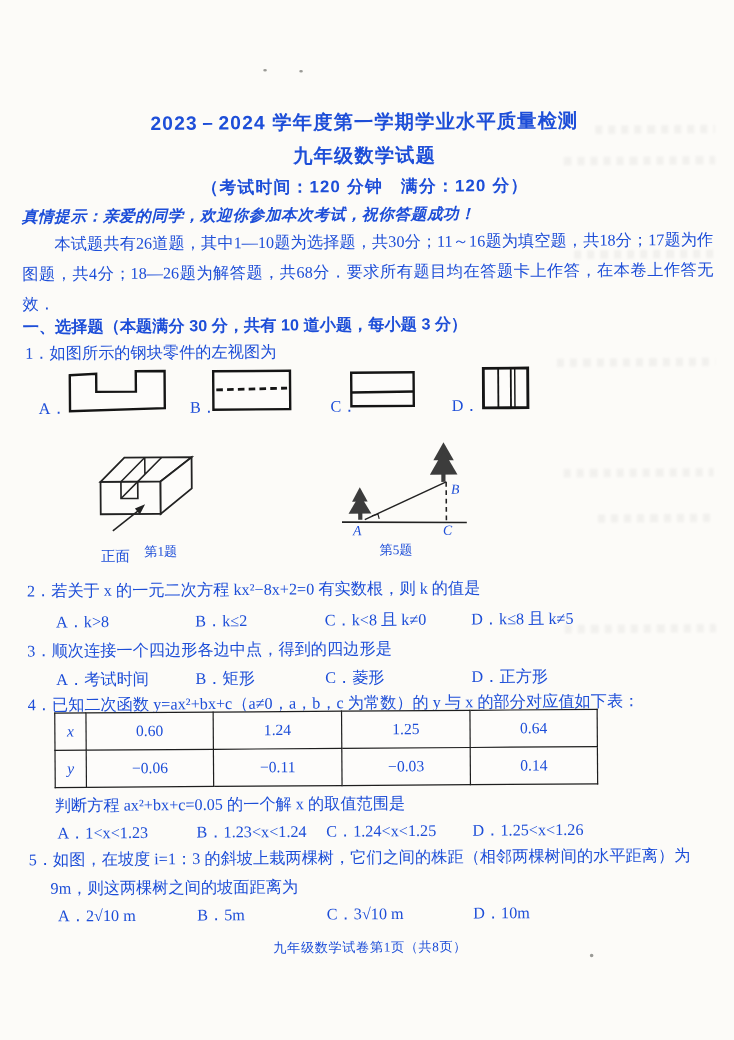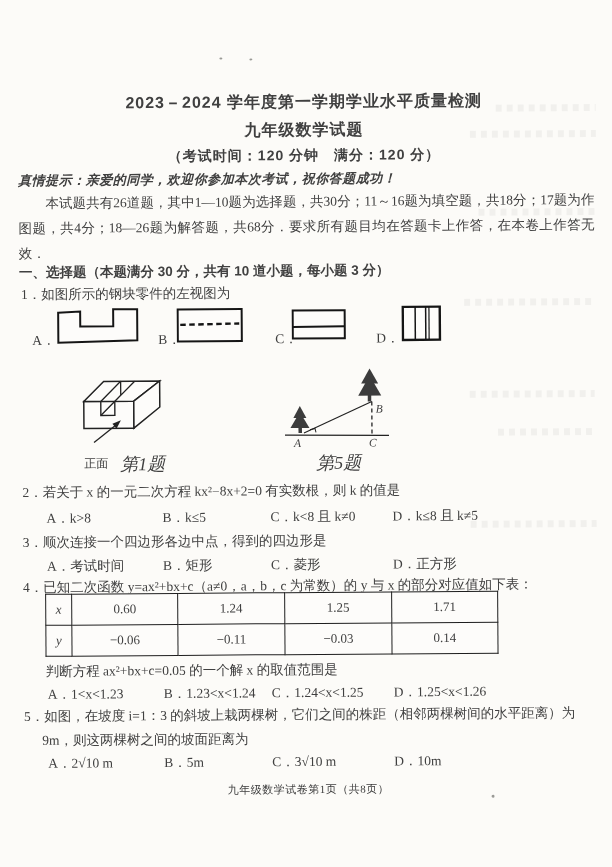--- a/index.html
+++ b/index.html
@@ -1,36 +1,36 @@
 <!DOCTYPE html>
 <html><head>
 <meta charset="utf-8">
 <style>
   html,body{margin:0;padding:0;}
   body{background:#e9e8e4;}
   .sheet{
     position:relative;width:612px;height:867px;margin:0 auto;
-    background:#fcfbf8;overflow:hidden;color:#404040;
+    background:#fcfbf8;overflow:hidden;color:#1d4ed8;
     font-family:"Liberation Serif", serif;
   }
   .tilt{position:absolute;inset:0;transform:rotate(-0.4deg);transform-origin:50% 50%;}
   .abs{position:absolute;}
   .ctr{left:0;right:0;text-align:center;}
   .h1{font-family:"Liberation Sans",sans-serif;font-weight:700;font-size:16px;letter-spacing:1px;}
   .h3{font-family:"Liberation Sans",sans-serif;font-weight:700;font-size:14px;letter-spacing:1px;}
   .tip{font-weight:700;font-style:italic;font-size:13px;letter-spacing:.5px;}
   .para{font-size:13.5px;line-height:25px;text-align:justify;text-indent:2em;}
   .sec{font-family:"Liberation Sans",sans-serif;font-weight:700;font-size:13.5px;}
   .stem{font-size:13.5px;}
   .hang{padding-left:18px;text-indent:-18px;line-height:24px;}
   .optrow span{position:absolute;font-size:13.5px;white-space:nowrap;}
   .c1{left:46px;} .c2{left:162px;} .c3{left:270px;} .c4{left:392px;}
   .optletter{font-size:13.5px;}
   .figlabel{font-size:12px;margin-top:20px;}
-  .figcap{font-size:18px;font-style:italic;}
+  .figcap{font-size:11px;}
   .ptlabel{font-size:11.5px;font-style:italic;}
   table.vals{border-collapse:collapse;table-layout:fixed;background:#fdfcfa;}
   table.vals td{
     border:1.6px solid #1e1e1e;height:30px;text-align:center;
     font-size:13px;padding:0;
   }
   td.var{font-style:italic;font-family:"Liberation Serif",serif;}
   svg{display:block;}
   .bleed{position:absolute;height:7px;opacity:.06;filter:blur(.7px);
     background:repeating-linear-gradient(90deg,#555 0 6px,transparent 6px 11px);}
@@ -106,21 +106,21 @@
       </g>
     </svg>
     <div class="abs ptlabel" style="top:437px;left:294px;">A</div>
     <div class="abs ptlabel" style="top:403px;left:376px;">B</div>
     <div class="abs ptlabel" style="top:437px;left:369px;">C</div>
     <div class="abs figcap" style="top:451px;left:316px;">第5题</div>
 
     <div class="abs stem" style="top:482px;left:22px;">2．若关于 x 的一元二次方程 kx²−8x+2=0 有实数根，则 k 的值是</div>
     <div class="abs optrow" style="top:508px;left:0;width:612px;">
       <span class="c1">A．k&gt;8</span>
-      <span class="c2">B．k≤5</span>
+      <span class="c2">B．k≤2</span>
       <span class="c3">C．k&lt;8 且 k≠0</span>
       <span class="c4">D．k≤8 且 k≠5</span>
     </div>
 
     <div class="abs stem" style="top:532px;left:22px;">3．顺次连接一个四边形各边中点，得到的四边形是</div>
     <div class="abs optrow" style="top:556px;left:0;width:612px;">
       <span class="c1">A．考试时间</span>
       <span class="c2">B．矩形</span>
       <span class="c3">C．菱形</span>
       <span class="c4">D．正方形</span>
@@ -134,21 +134,21 @@
           <col style="width:107px">
           <col style="width:107px">
           <col style="width:106px">
         </colgroup>
       <tbody>
           <tr>
         <td class="var">x</td>
         <td>0.60</td>
         <td>1.24</td>
         <td>1.25</td>
-        <td>1.71</td>
+        <td>0.64</td>
       </tr>
       <tr>
         <td class="var">y</td>
         <td>−0.06</td>
         <td>−0.11</td>
         <td>−0.03</td>
         <td>0.14</td>
       </tr>
     </tbody>
       </table>

